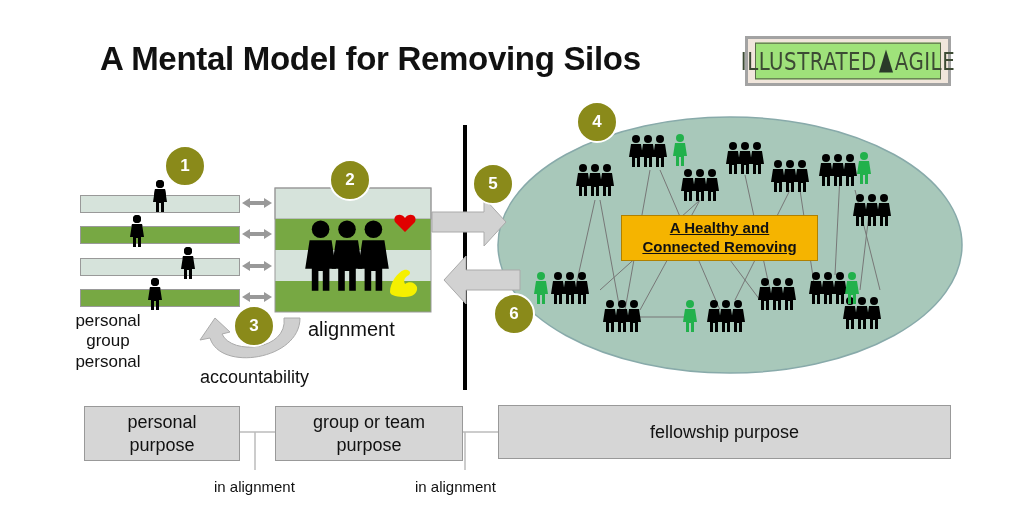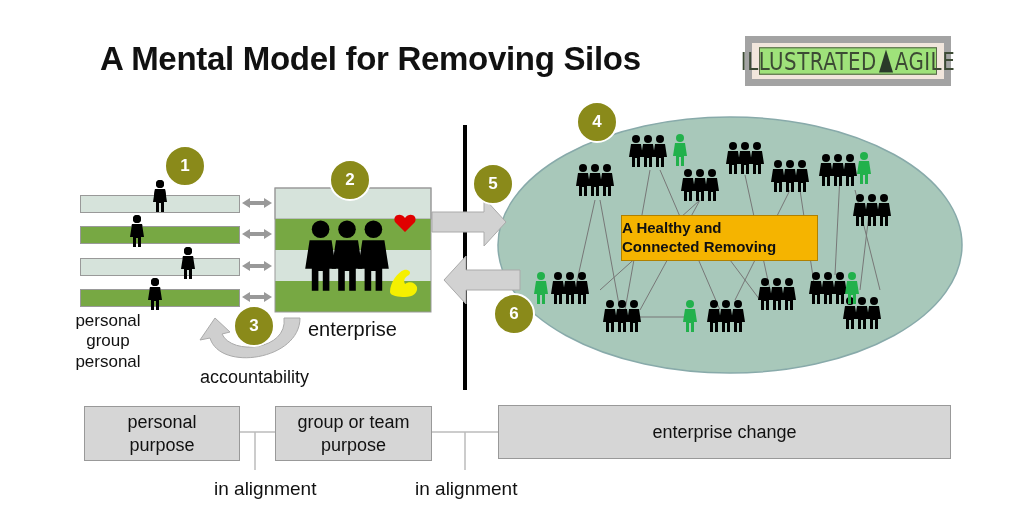--- a/index.html
+++ b/index.html
@@ -1,28 +1,28 @@
 <!DOCTYPE html>
 <html><head>
 <meta charset="utf-8">
 <style>
   html,body{margin:0;padding:0;background:#fff;}
   body{width:1024px;height:523px;position:relative;overflow:hidden;font-family:"Liberation Sans",sans-serif;color:#111;}
   .abs{position:absolute;}
   .title{left:52px;top:40px;font-size:33px;font-weight:bold;letter-spacing:-0.3px;margin-left:48px;}
-  .logo{left:745px;top:36px;width:206px;height:50px;background:#f1e6dc;border:7px solid #a3a3a3;box-sizing:border-box;}
+  .logo{left:745px;top:36px;width:206px;height:50px;background:#f1e6dc;border:3px solid #a3a3a3;box-sizing:border-box;}
   .logo-inner{position:absolute;left:7px;top:6px;right:7px;bottom:6px;background:#9fe27a;border:1.5px solid #5a6a4a;display:flex;align-items:center;justify-content:center;font-family:"DejaVu Sans Condensed","DejaVu Sans",sans-serif;font-size:22px;color:#3c4a34;letter-spacing:0.5px;transform:scaleY(1.15);}
   .tree{display:inline-block;width:0;height:0;border-left:7px solid transparent;border-right:7px solid transparent;border-bottom:20px solid #2a3a2a;margin:0 2px;}
   .lane{height:18px;border:1px solid #999;box-sizing:border-box;}
   .lane.light{background:#d6e3db;}
   .lane.dark{background:#77a843;}
   .badge{width:38px;height:38px;border-radius:50%;background:#8a8a1a;color:#fff;font-weight:bold;font-size:17px;display:flex;align-items:center;justify-content:center;border:2px solid #fff;box-sizing:content-box;}
   .label{font-size:17px;text-align:center;line-height:1.2;}
   .box{background:#d6d6d6;border:1.5px solid #999;box-sizing:border-box;display:flex;align-items:center;justify-content:center;text-align:center;font-size:18px;line-height:1.25;}
-  .small{font-size:19px;text-align:right;}
+  .small{font-size:15px;text-align:right;}
   svg{position:absolute;left:0;top:0;}
 </style>
 </head>
 <body>
 
 <div class="abs title">A Mental Model for Removing Silos</div>
 
 <div class="abs logo">
   <div class="logo-inner">
     <span>ILLUSTRATED</span>
@@ -159,32 +159,32 @@
 <div class="abs badge" style="left:233px;top:305px;">3</div>
 <div class="abs badge" style="left:576px;top:101px;">4</div>
 <div class="abs badge" style="left:472px;top:163px;">5</div>
 <div class="abs badge" style="left:493px;top:293px;">6</div>
 
 <div class="abs label" style="left:68px;top:311px;width:80px;">
   <div>personal</div>
   <div>group</div>
   <div>personal</div>
 </div>
-<div class="abs" style="left:308px;top:318px;font-size:20px;">enterprise</div>
+<div class="abs" style="left:308px;top:318px;font-size:20px;">alignment</div>
 <div class="abs" style="left:200px;top:367px;font-size:18px;">accountability</div>
 
-<div class="abs" style="left:621px;top:215px;width:197px;height:46px;background:#f5b400;border:1px solid #b08000;box-sizing:border-box;display:flex;flex-direction:column;align-items:flex-start;justify-content:center;font-weight:bold;font-size:15px;line-height:1.25;">
+<div class="abs" style="left:621px;top:215px;width:197px;height:46px;background:#f5b400;border:1px solid #b08000;box-sizing:border-box;display:flex;flex-direction:column;align-items:center;justify-content:center;font-weight:bold;font-size:15px;line-height:1.25;text-decoration:underline;">
   <span>A Healthy and</span>
   <span>Connected Removing</span>
 </div>
 
 <div class="abs box" style="left:84px;top:406px;width:156px;height:55px;flex-direction:column;">
   <span>personal</span>
   <span>purpose</span>
 </div>
-<div class="abs box" style="left:275px;top:406px;width:157px;height:55px;flex-direction:column;">
+<div class="abs box" style="left:275px;top:406px;width:188px;height:55px;flex-direction:column;">
   <span>group or team</span>
   <span>purpose</span>
 </div>
-<div class="abs box" style="left:498px;top:405px;width:453px;height:54px;">enterprise change</div>
+<div class="abs box" style="left:498px;top:405px;width:453px;height:54px;">fellowship purpose</div>
 
 <div class="abs small" style="left:214px;top:478px;">in alignment</div>
 <div class="abs small" style="left:415px;top:478px;">in alignment</div>
 
 </body></html>

